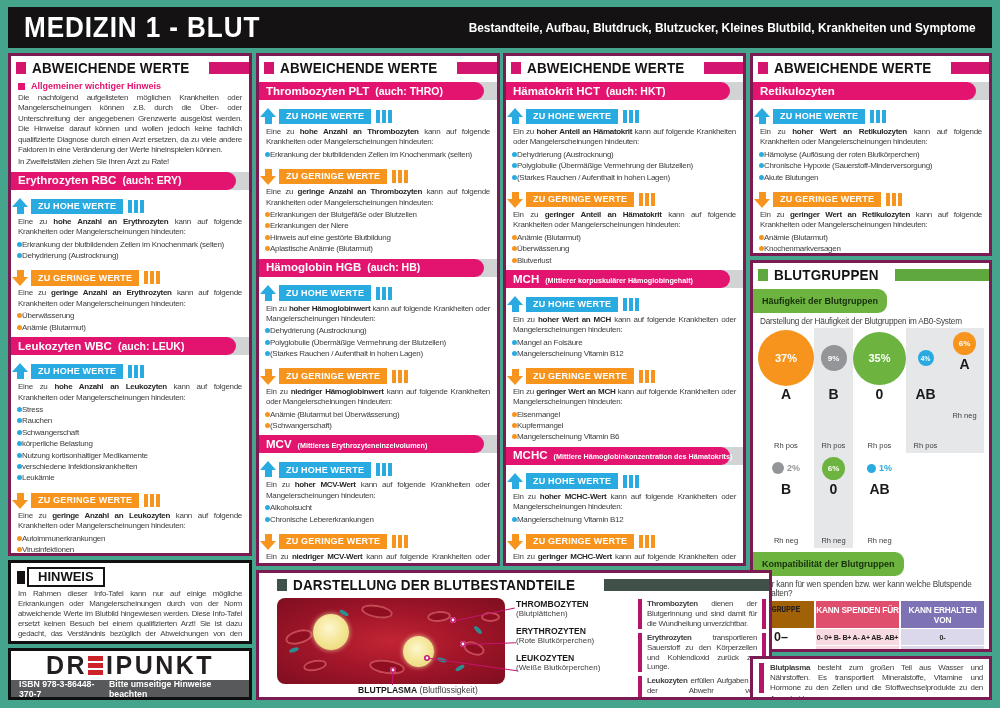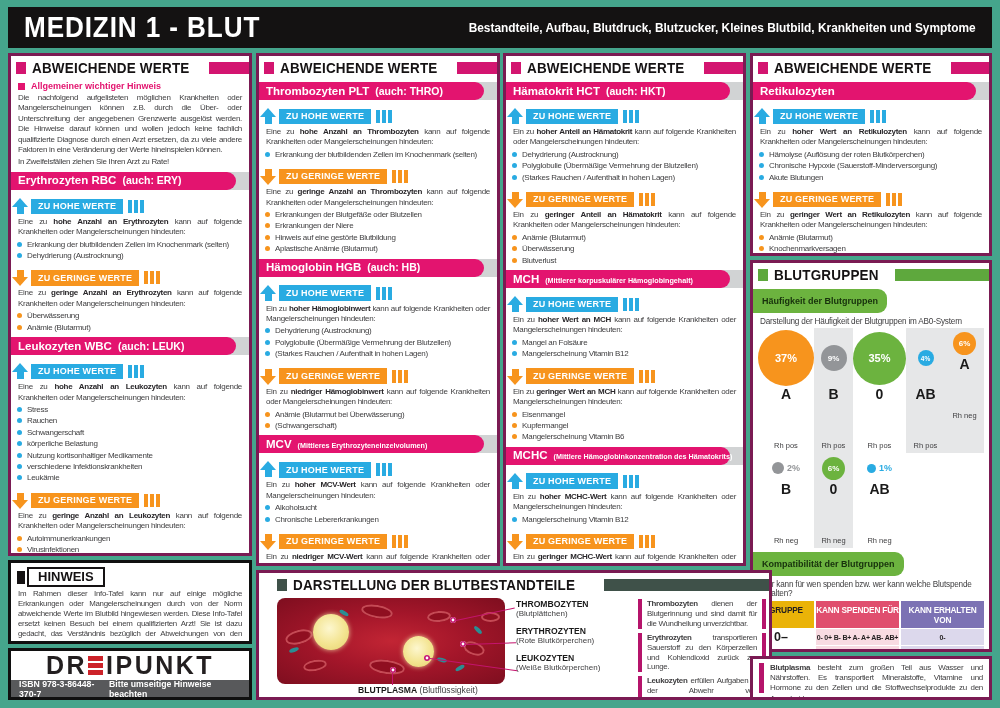--- a/index.html
+++ b/index.html
@@ -54,21 +54,21 @@
   .badge-box{color:#fff;font-weight:bold;font-size:9px;padding:2.5px 7px 3px;letter-spacing:.2px;white-space:nowrap;}
   .hi .badge-box{background:#29abe2;}
   .lo .badge-box{background:#f7941d;}
   .bars{display:flex;gap:2.5px;margin-left:5px;}
   .bars i{width:3.5px;height:13px;display:block;}
   .hi .bars i{background:#29abe2;}
   .lo .bars i{background:#f7941d;}
   .intro{font-size:8px;letter-spacing:-.3px;color:#414042;line-height:10.4px;margin:2px 7px 1px;text-align:justify;}
   .intro b{color:#29272a;}
   ul.blist{list-style:none;margin:1px 0 2px;padding:0 6px;}
-  .blist li{display:flex;gap:5px;font-size:8px;letter-spacing:-.3px;color:#414042;line-height:11.4px;}
+  .blist li{display:flex;font-size:8px;letter-spacing:-.3px;color:#414042;line-height:11.4px;}
   .blist .dot{width:5px;height:5px;border-radius:50%;margin-top:3px;flex:none;}
   .hi-ul .dot{background:#29abe2;}
   .lo-ul .dot{background:#f7941d;}
 
   
   .hz-head{display:flex;align-items:center;margin:4px 6px 1px;}
   .hz-sq{width:8px;height:13px;background:#151213;flex:none;}
   .hz-box{border:2px solid #151213;font-size:13px;font-weight:bold;color:#151213;padding:0 9px 1px;margin-left:2px;}
   .p-hinweis .body-txt{margin:2px 7px;font-size:7.9px;line-height:9.9px;}
   .p-publisher{display:flex;flex-direction:column;}
@@ -88,21 +88,21 @@
   .r1 .crow{height:56px;}
   .r2 .crow{height:26px;}
   .circ{border-radius:50%;color:#fff;font-weight:bold;display:flex;align-items:center;justify-content:center;flex:none;}
   .pct-out{font-weight:bold;font-size:9px;}
   .bg-label{font-weight:bold;font-size:14px;line-height:13px;color:#1a1a1a;margin-top:2px;}
   .bg-rh{font-size:7.5px;color:#414042;line-height:9px;margin-top:40px;}
 
   .ct-head,.ct-row{display:grid;grid-template-columns:56px 1fr 1fr;column-gap:2px;margin:0 5px;}
   .ct-head{margin-top:3px;}
   .ct-head div{font-size:8.3px;font-weight:bold;text-align:center;padding:3.5px 0;letter-spacing:-.2px;}
-  .cth-g{background:#eab308;color:#231f20;}
+  .cth-g{background:#a16207;color:#231f20;font-family:Liberation Mono, monospace;}
   .cth-d{background:#e04e6e;color:#fff;}
   .cth-r{background:#7c72b4;color:#fff;}
   .ct-row{margin-top:1px;}
   .ct-row.gap{margin-top:6px;}
   .c-group{display:flex;align-items:center;gap:4px;font-weight:bold;font-size:12.5px;color:#1a1a1a;padding-left:1px;}
   .c-dot{width:11px;height:11px;border-radius:50%;flex:none;box-shadow:inset 0 0 0 1px rgba(0,0,0,.15);}
   .c-donate,.c-receive{display:flex;align-items:center;justify-content:center;font-size:7px;font-weight:bold;letter-spacing:-.2px;min-height:16px;color:#231f20;text-align:center;}
   .c-donate{background:#f8dbe2;}
   .c-receive{background:#dcd8ec;}
 

